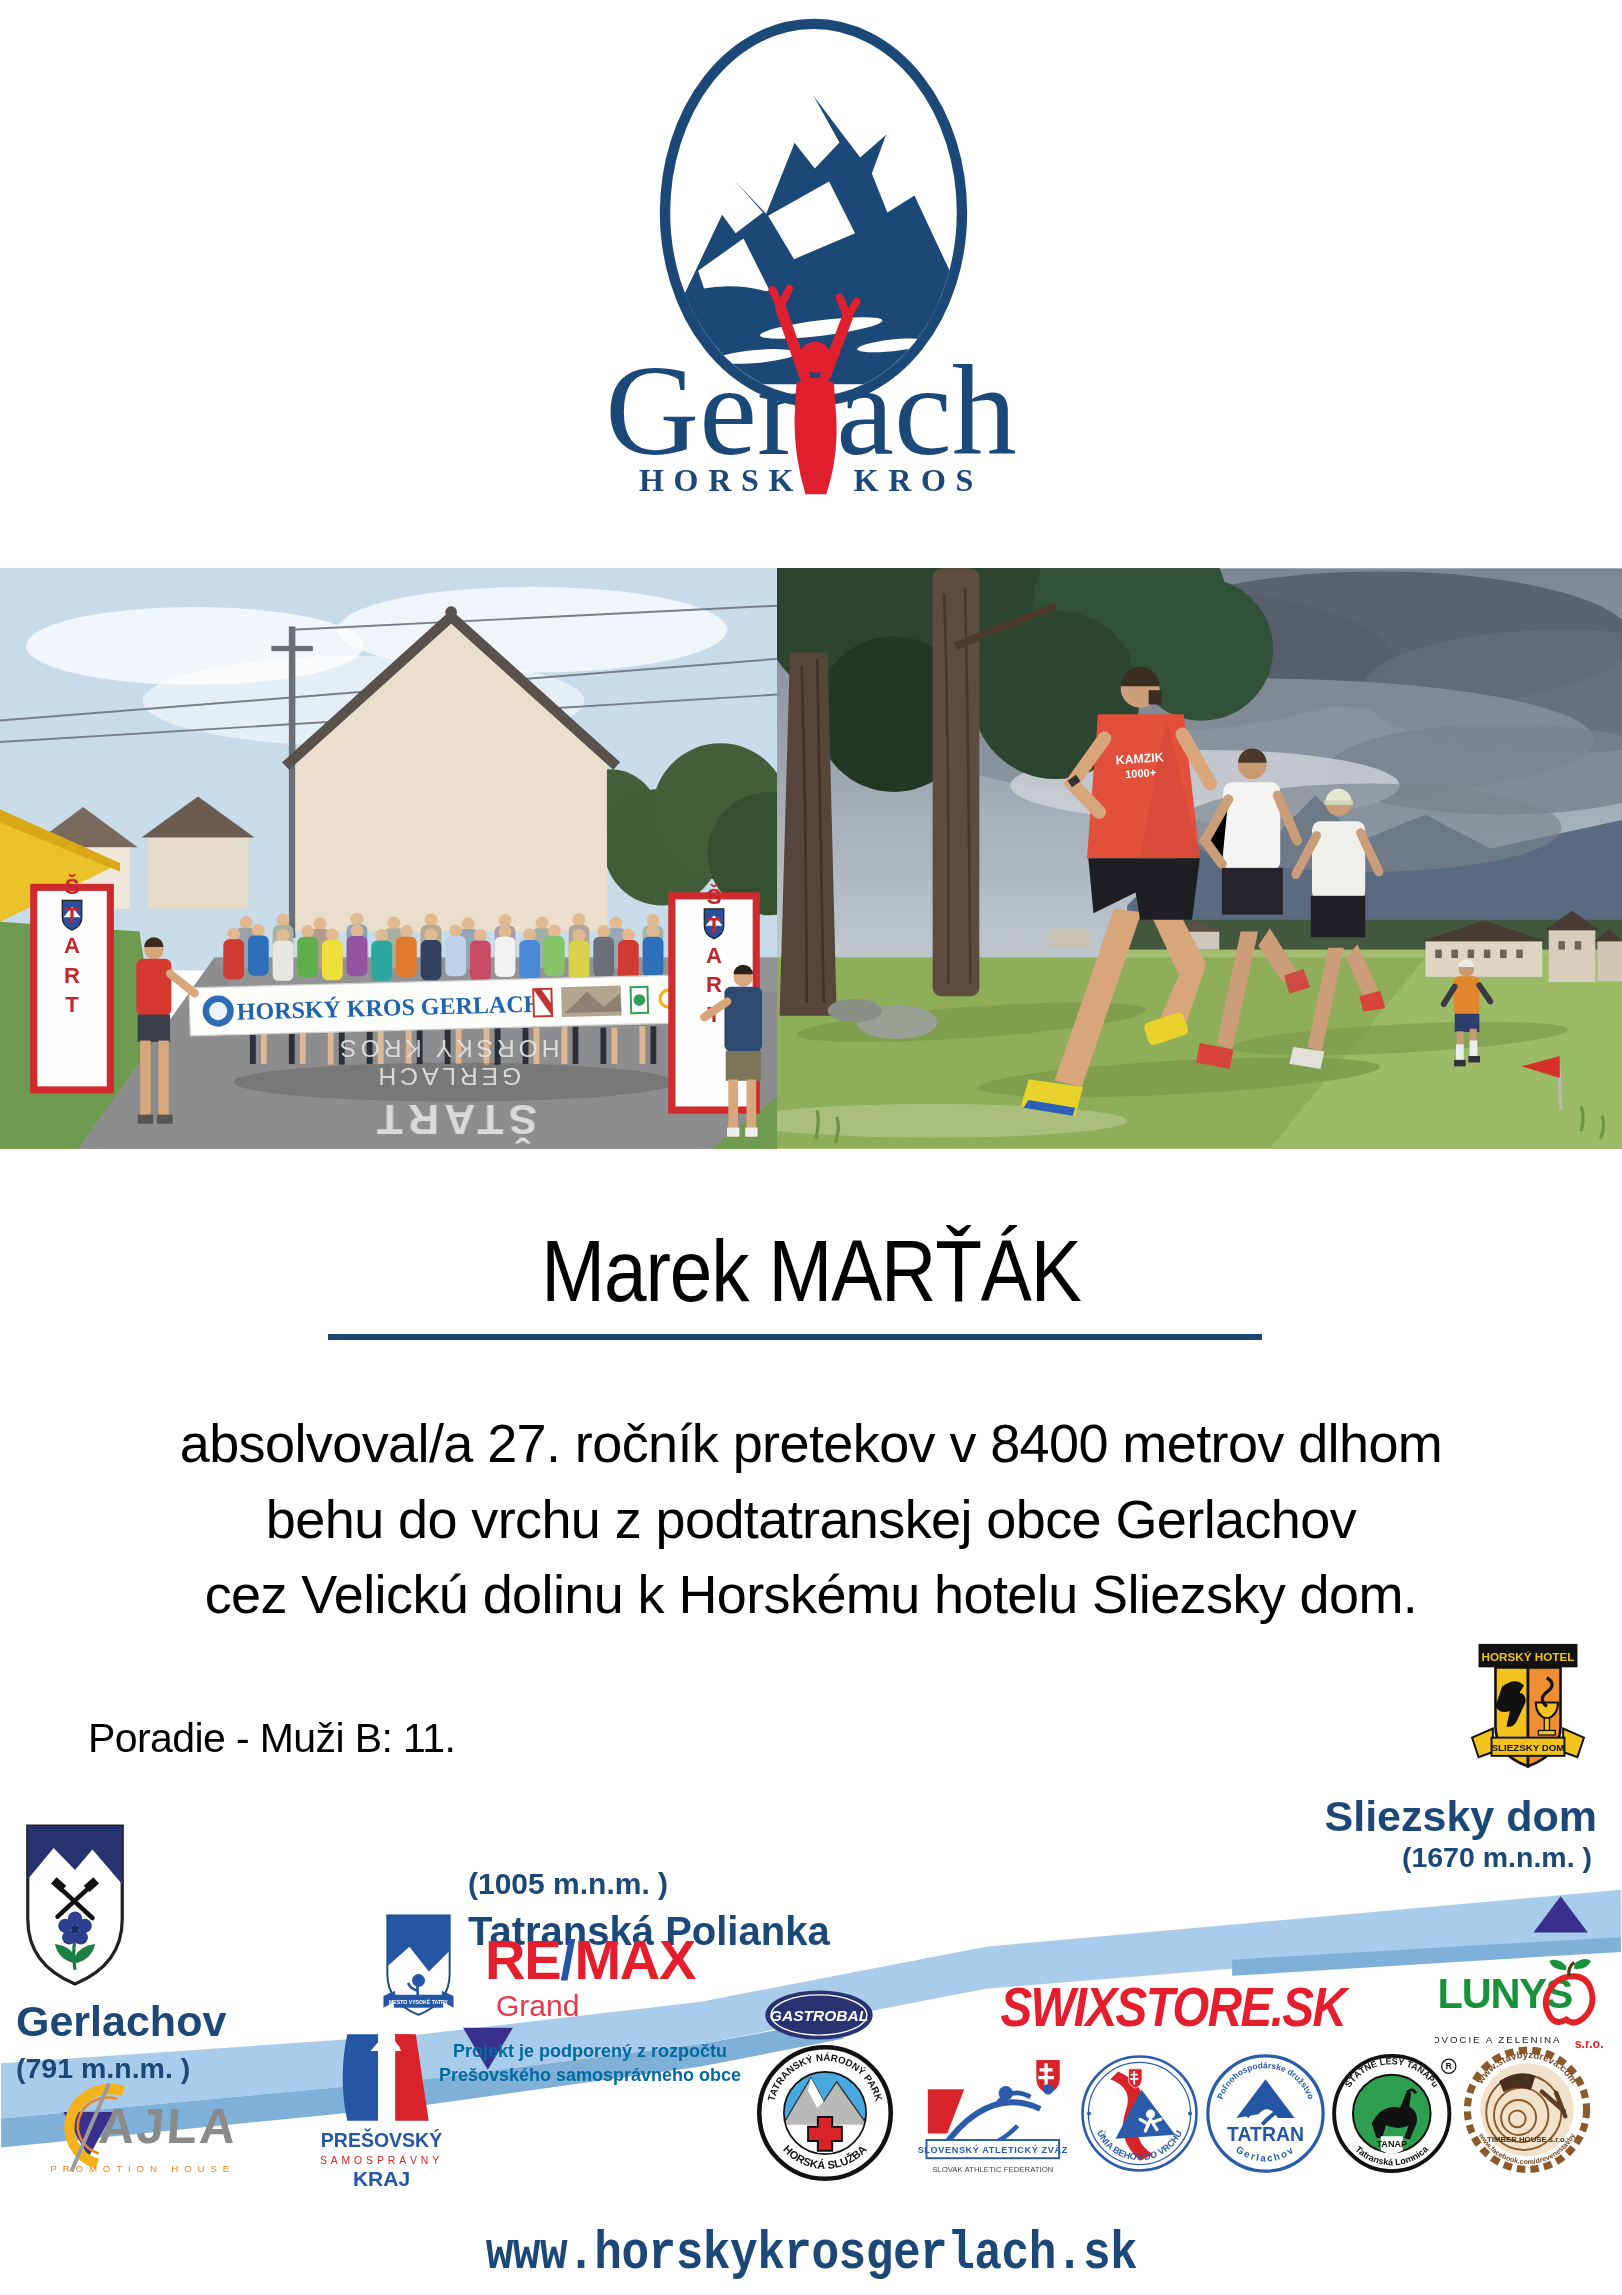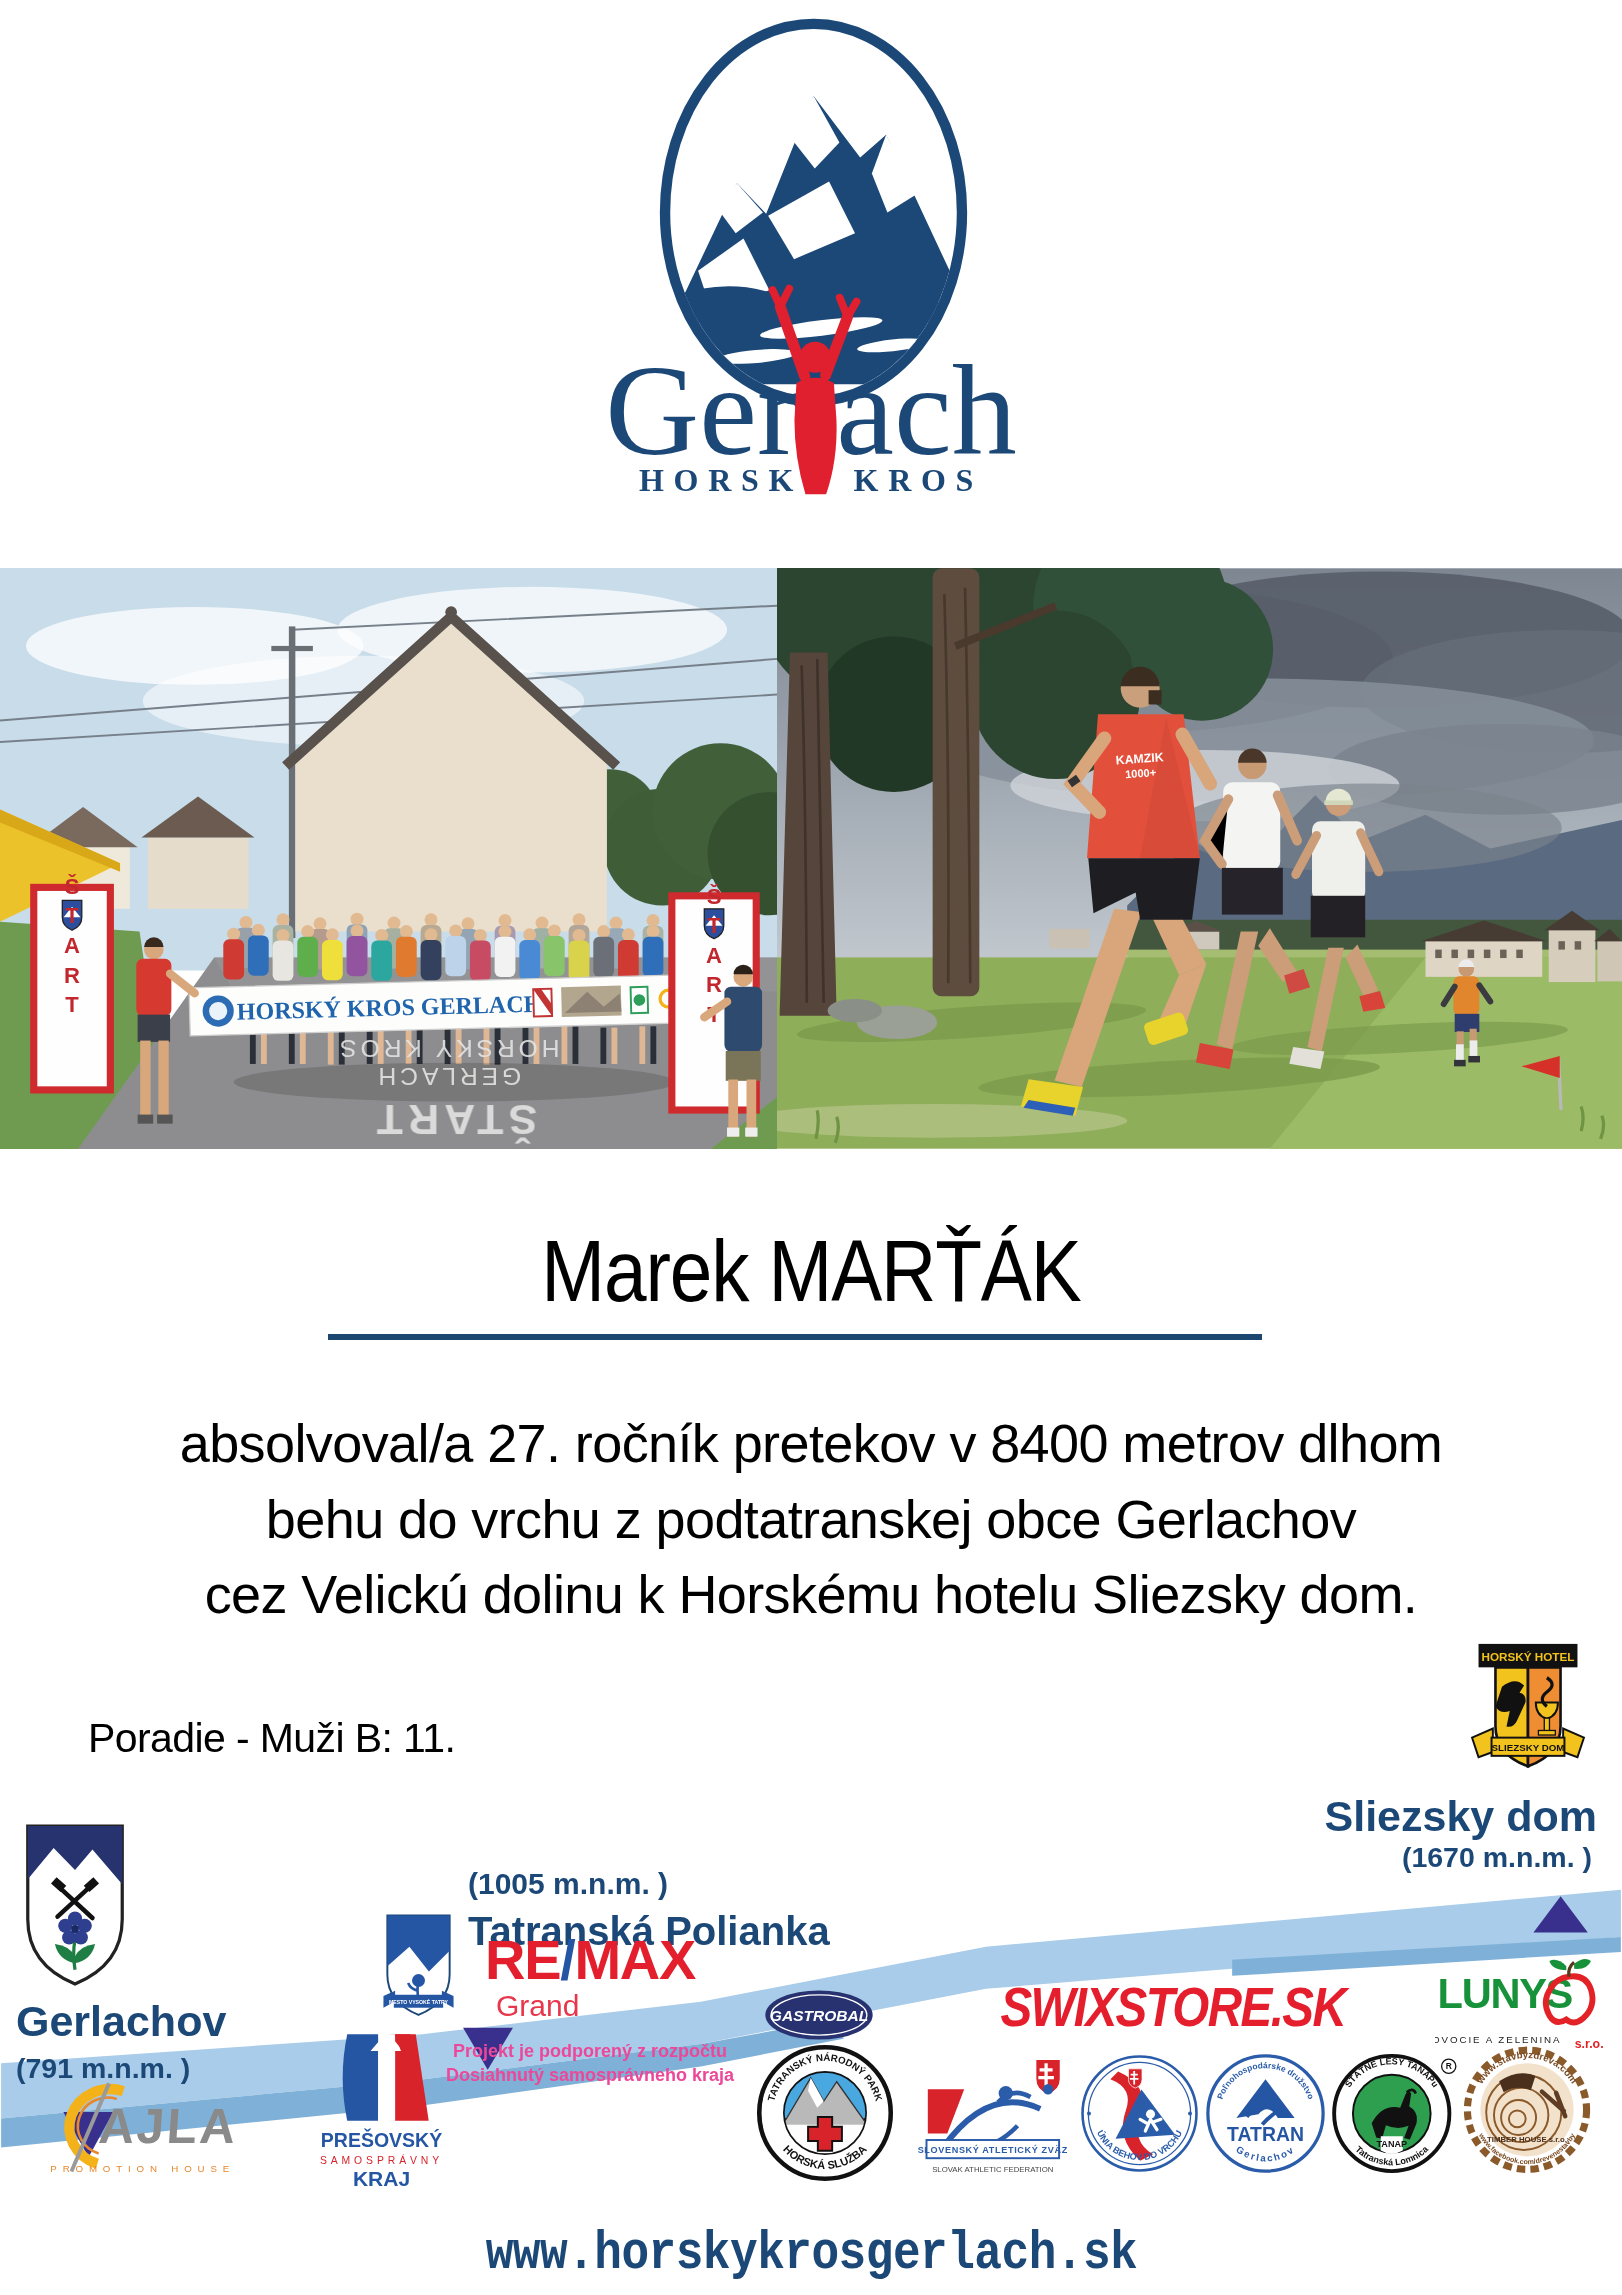--- a/index.html
+++ b/index.html
@@ -459,23 +459,23 @@
     <div style="font-size:19.5px;font-weight:bold;color:#2456a4;margin-top:1.3px;">PREŠOVSKÝ</div>
     <div style="font-size:10.4px;letter-spacing:3.9px;color:#d8232a;margin-top:2.6px;">SAMOSPRÁVNY</div>
     <div style="font-size:21px;font-weight:bold;color:#2456a4;margin-top:1.3px;">KRAJ</div>
   </div>
 
   <div class="abs" style="left:428px;top:1927px;width:324px;z-index:1;">
     <div style="font-size:56px;font-weight:bold;text-align:center;letter-spacing:-1.3px;">
       <span style="color:#e31f2d;">RE</span><span style="color:#2456a4;">/</span><span style="color:#e31f2d;">MAX</span>
     </div>
     <div style="font-size:30px;color:#e8364b;padding-left:68px;margin-top:-2.6px;">Grand</div>
-    <div style="font-size:18px;font-weight:bold;text-align:center;margin-top:17px;line-height:1.3;color:#ec4899;">
+    <div style="font-size:18px;font-weight:bold;text-align:center;margin-top:17px;line-height:1.3;color:#0369a1;">
       <div>Projekt je podporený z rozpočtu</div>
-      <div>Dosiahnutý samosprávneho kraja</div>
+      <div>Prešovského samosprávneho obce</div>
     </div>
   </div>
 
   <svg class="abs" style="left:756px;top:2044px;z-index:1;" width="138" height="138" viewBox="0 0 212 212">
     <defs>
       <path id="hsT" d="M 26 106 A 80 80 0 0 1 186 106"></path>
       <path id="hsB" d="M 20 106 A 86 86 0 0 0 192 106"></path>
       <clipPath id="hsClip">
           <circle cx="106" cy="106" r="62"></circle>
         </clipPath>

